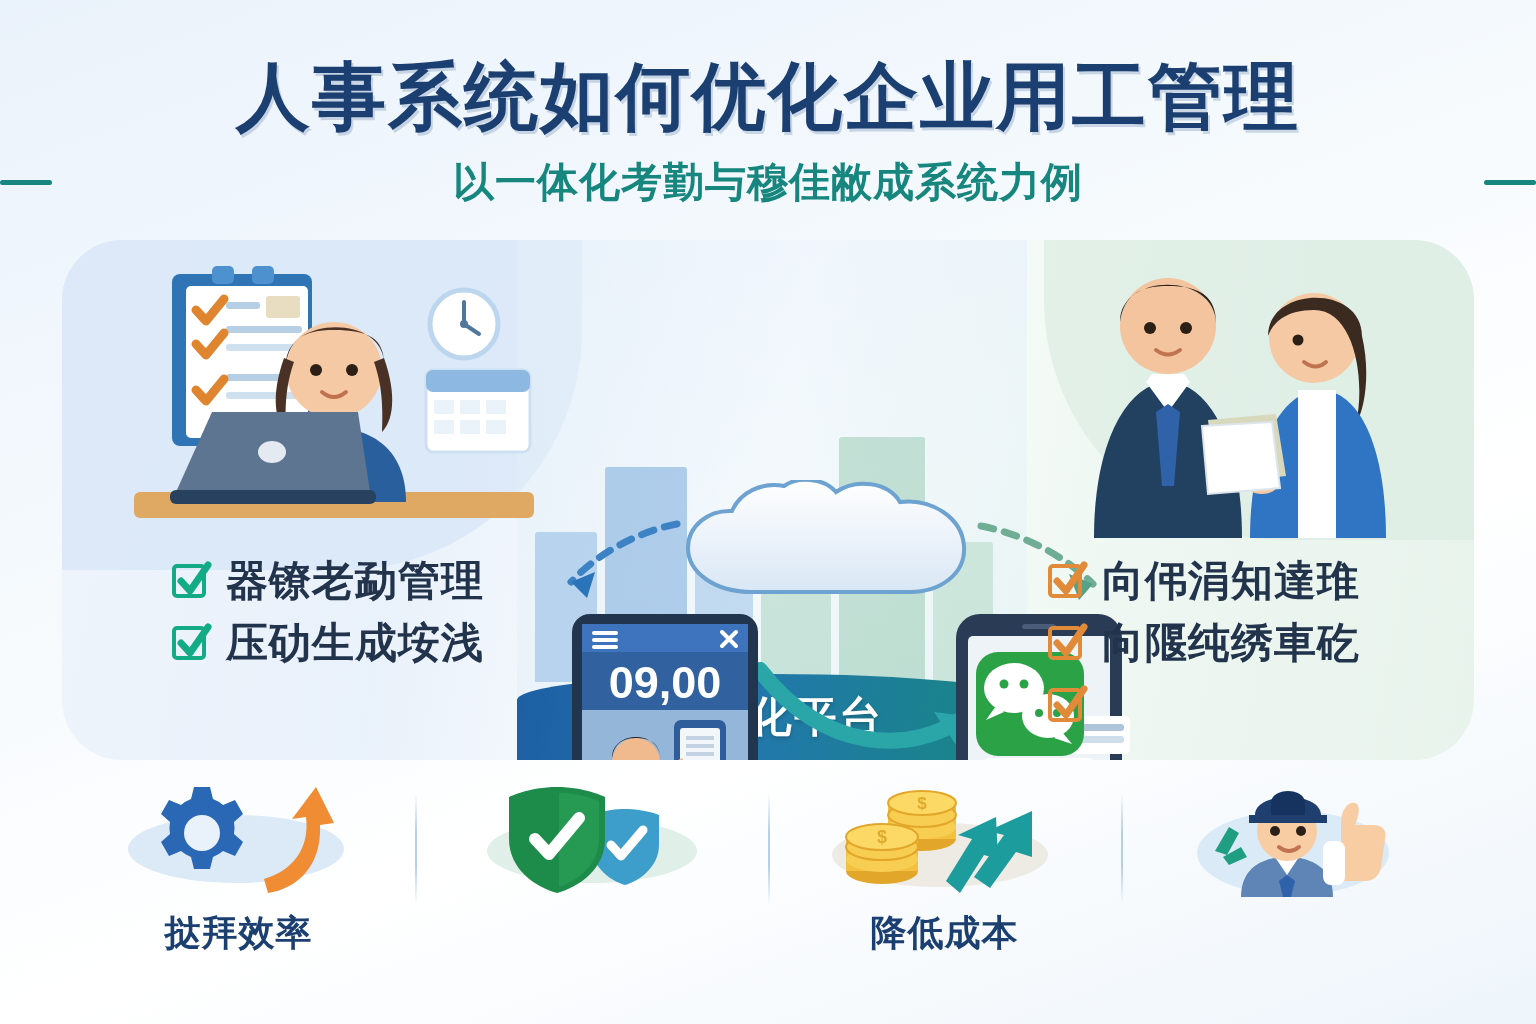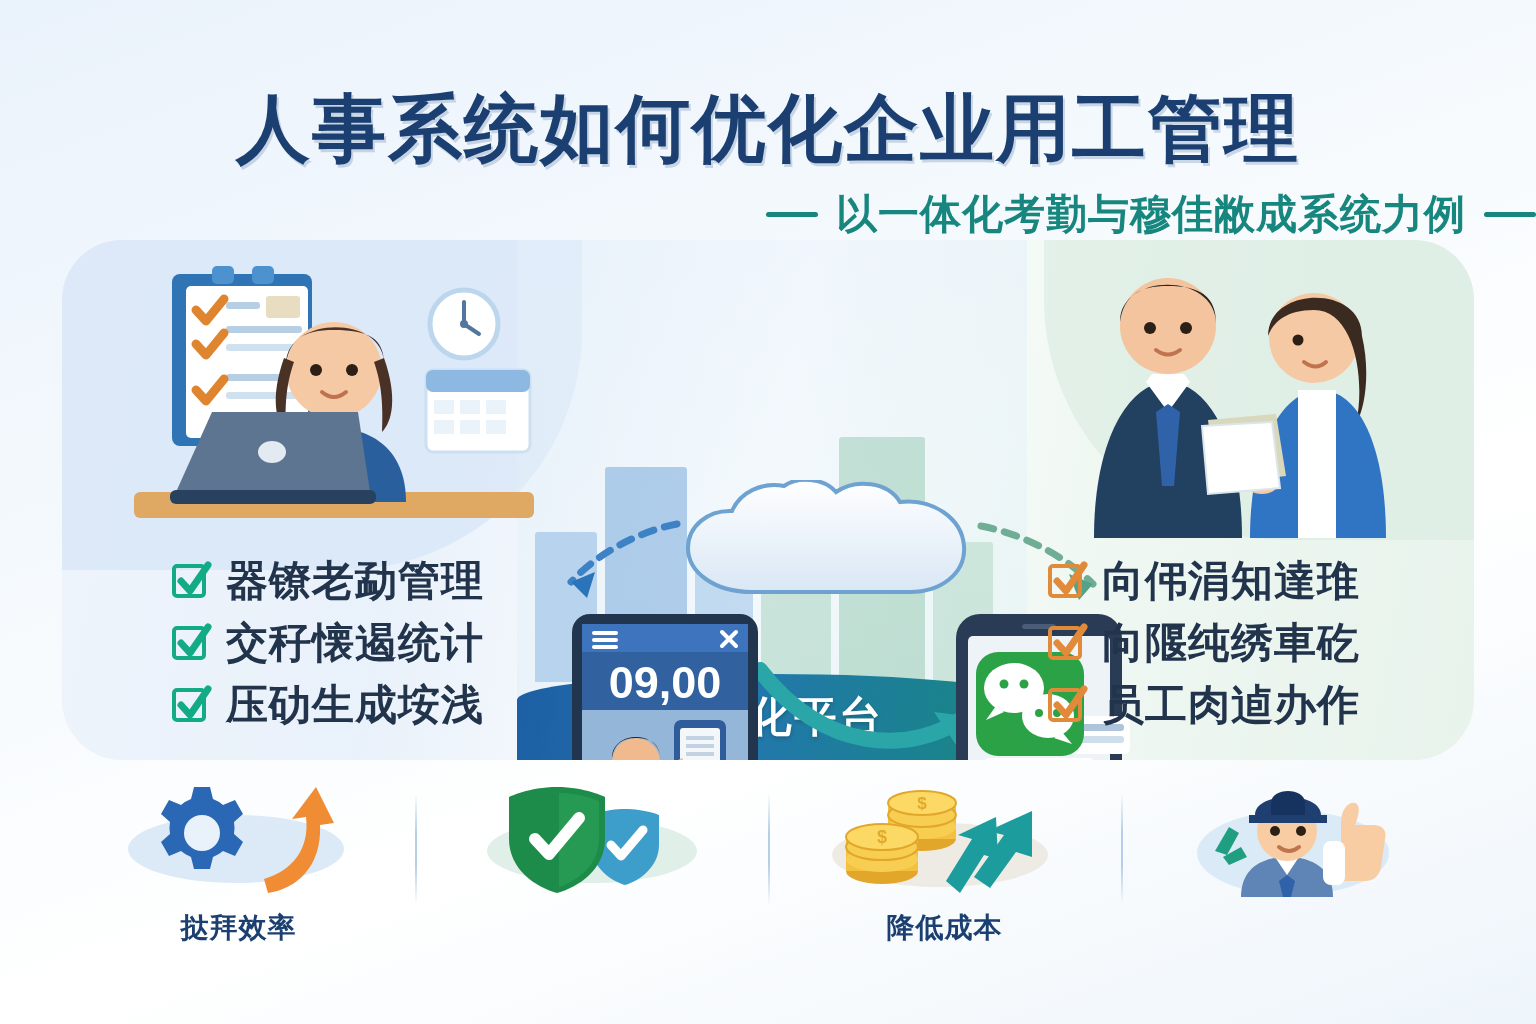--- a/index.html
+++ b/index.html
@@ -4,31 +4,31 @@
 <style>
   * { margin:0; padding:0; box-sizing:border-box; }
   html,body { width:1536px; height:1024px; overflow:hidden; }
   body {
     font-family:"Liberation Sans","DejaVu Sans",sans-serif;
     background:linear-gradient(160deg,#eaf2fb 0%,#f4f9fd 35%,#ffffff 65%,#eef5fb 100%);
     position:relative;
   }
 
   
-  .header { position:absolute; top:0; left:0; width:1536px; height:225px;margin-top:32px; }
+  .header { position:absolute; top:0; left:0; width:1536px; height:225px; }
   .title {
     position:absolute; top:48px; left:0; width:1536px; text-align:center;
     font-size:74px; font-weight:bold; letter-spacing:2px;
     color:#1b3f70;
     text-shadow:2px 3px 0 rgba(120,150,185,.35);
     white-space:nowrap;
   }
   .subwrap {
     position:absolute; top:155px; left:0; width:1536px;
-    display:flex; align-items:center; justify-content:flex-end; gap:18px;
+    display:flex; align-items:center; justify-content:space-between; gap:18px;
   }
   .subdash { width:52px; height:5px; background:#16867e; border-radius:3px; }
   .subtitle {
     font-size:41px; font-weight:bold; color:#16867e; letter-spacing:1px; white-space:nowrap;
   }
 
   
   .panel {
     position:absolute; left:62px; top:240px; width:1412px; height:520px;
     border-radius:60px; overflow:hidden;
@@ -86,21 +86,21 @@
 
   
   .benefits { position:absolute; left:62px; top:775px; width:1412px; height:215px; display:flex; }
   .benefit { flex:1; position:relative; display:flex; flex-direction:column; align-items:center; }
   .benefit + .benefit::before {
     content:""; position:absolute; left:0; top:18px; width:2px; height:112px;
     background:linear-gradient(180deg,rgba(170,200,230,0) 0%,#b6cfe8 35%,#b6cfe8 65%,rgba(170,200,230,0) 100%);
   }
   .bicon { width:230px; height:122px; position:relative; }
   .blabel {
-    margin-top:12px; font-size:28px; font-weight:bold; color:#1b3f70;
+    margin-top:12px; font-size:36px; font-weight:bold; color:#1b3f70;
     letter-spacing:1px; white-space:nowrap;
   }
 </style>
 </head>
 <body>
 
 <div class="header">
   <div class="title">人事系统如何优化企业用工管理</div>
   <div class="subwrap">
     <div class="subdash"></div>
@@ -319,28 +319,20 @@
           </svg>
       </span>
       <span class="check-txt">器镣老勐管理</span>
     </div>
     <div class="check-row">
       <span class="chk green">
         <svg width="44" height="44" viewBox="0 0 44 44">
             <path d="M10 24 l9 10 l18 -26" stroke="#12ab86" stroke-width="7" fill="none" stroke-linecap="round" stroke-linejoin="round"></path>
           </svg>
       </span>
-      <span class="check-txt">交秄懐遏统计</span>
-    </div>
-    <div class="check-row">
-      <span class="chk green">
-        <svg width="44" height="44" viewBox="0 0 44 44">
-            <path d="M10 24 l9 10 l18 -26" stroke="#12ab86" stroke-width="7" fill="none" stroke-linecap="round" stroke-linejoin="round"></path>
-          </svg>
-      </span>
       <span class="check-txt">压劯生成垵浅</span>
     </div>
   </div>
 
   <div class="check-col check-right">
     <div class="check-row">
       <span class="chk orange">
         <svg width="44" height="44" viewBox="0 0 44 44">
             <path d="M10 24 l9 10 l18 -26" stroke="#e08a3a" stroke-width="7" fill="none" stroke-linecap="round" stroke-linejoin="round"></path>
           </svg>
@@ -354,21 +346,20 @@
           </svg>
       </span>
       <span class="check-txt">向隁纯绣車矻</span>
     </div>
     <div class="check-row">
       <span class="chk orange">
         <svg width="44" height="44" viewBox="0 0 44 44">
             <path d="M10 24 l9 10 l18 -26" stroke="#e08a3a" stroke-width="7" fill="none" stroke-linecap="round" stroke-linejoin="round"></path>
           </svg>
       </span>
-      <span class="check-txt">员工肉逌办作</span>
     </div>
   </div>
 </div>
 
 <div class="benefits">
 
   <div class="benefit">
     <div class="bicon">
       <svg viewBox="0 0 230 122" width="230" height="122">
         <ellipse cx="112" cy="74" rx="108" ry="34" fill="#dce9f7"></ellipse>

